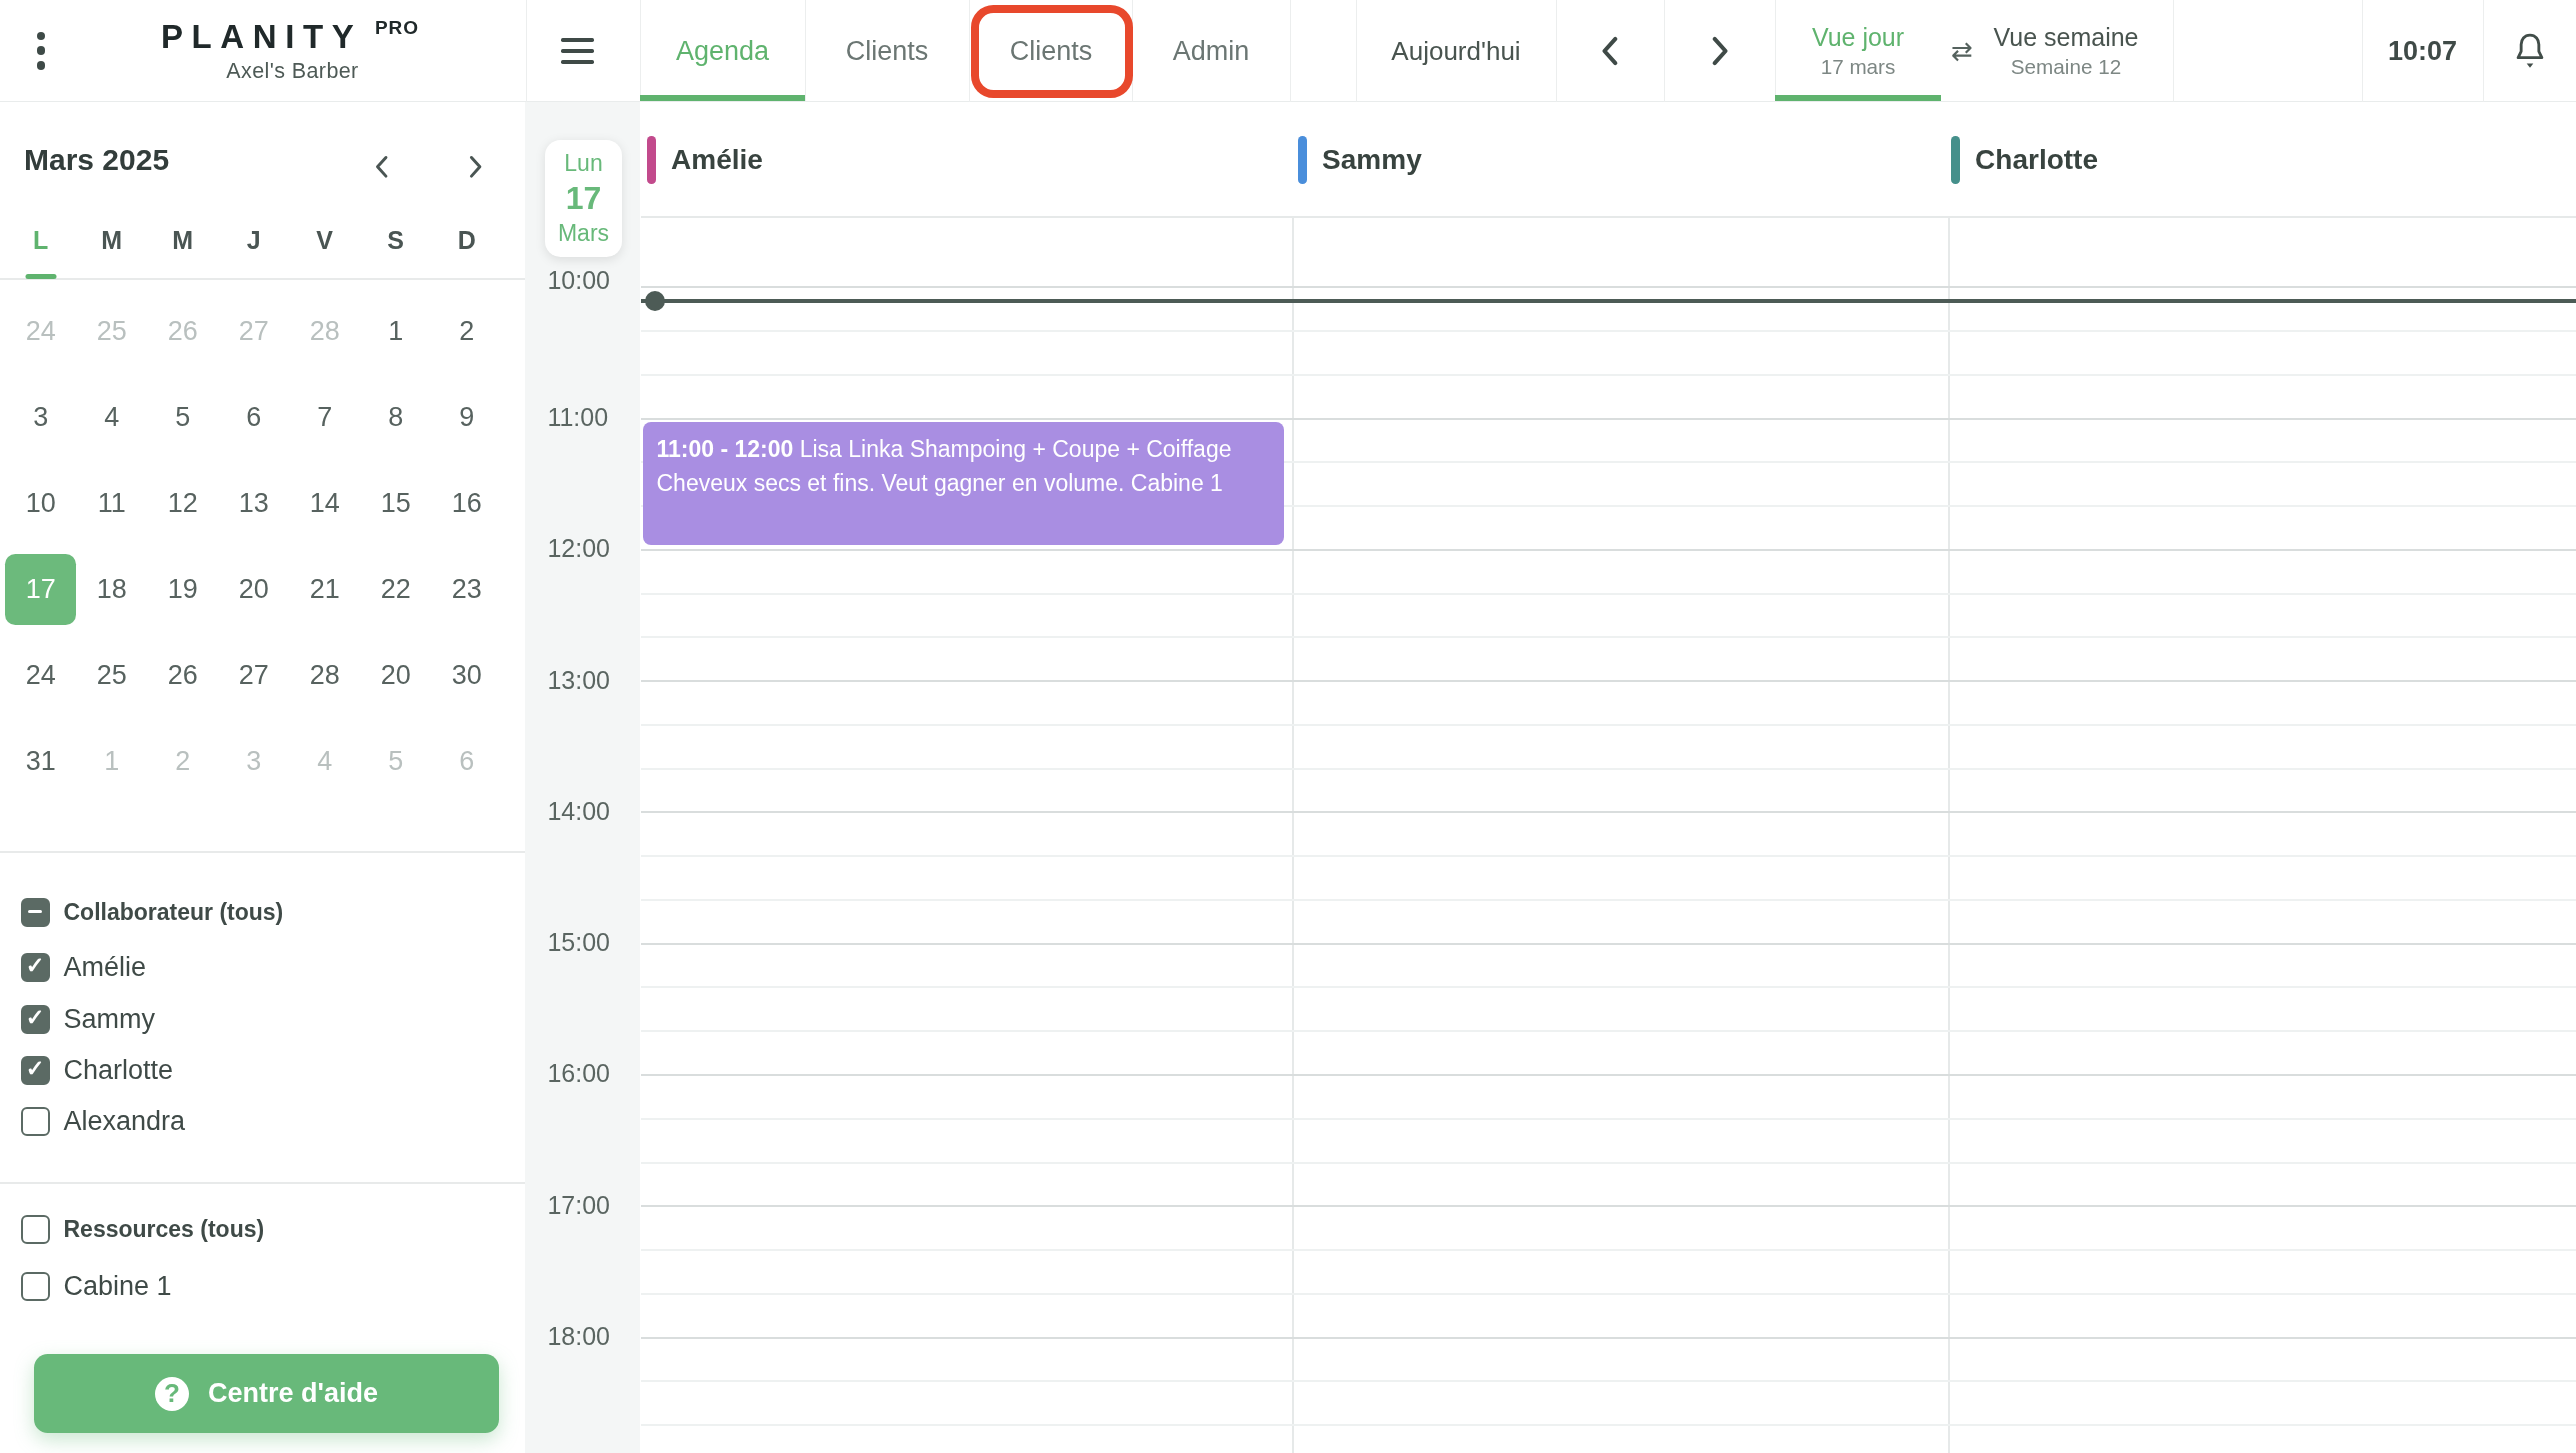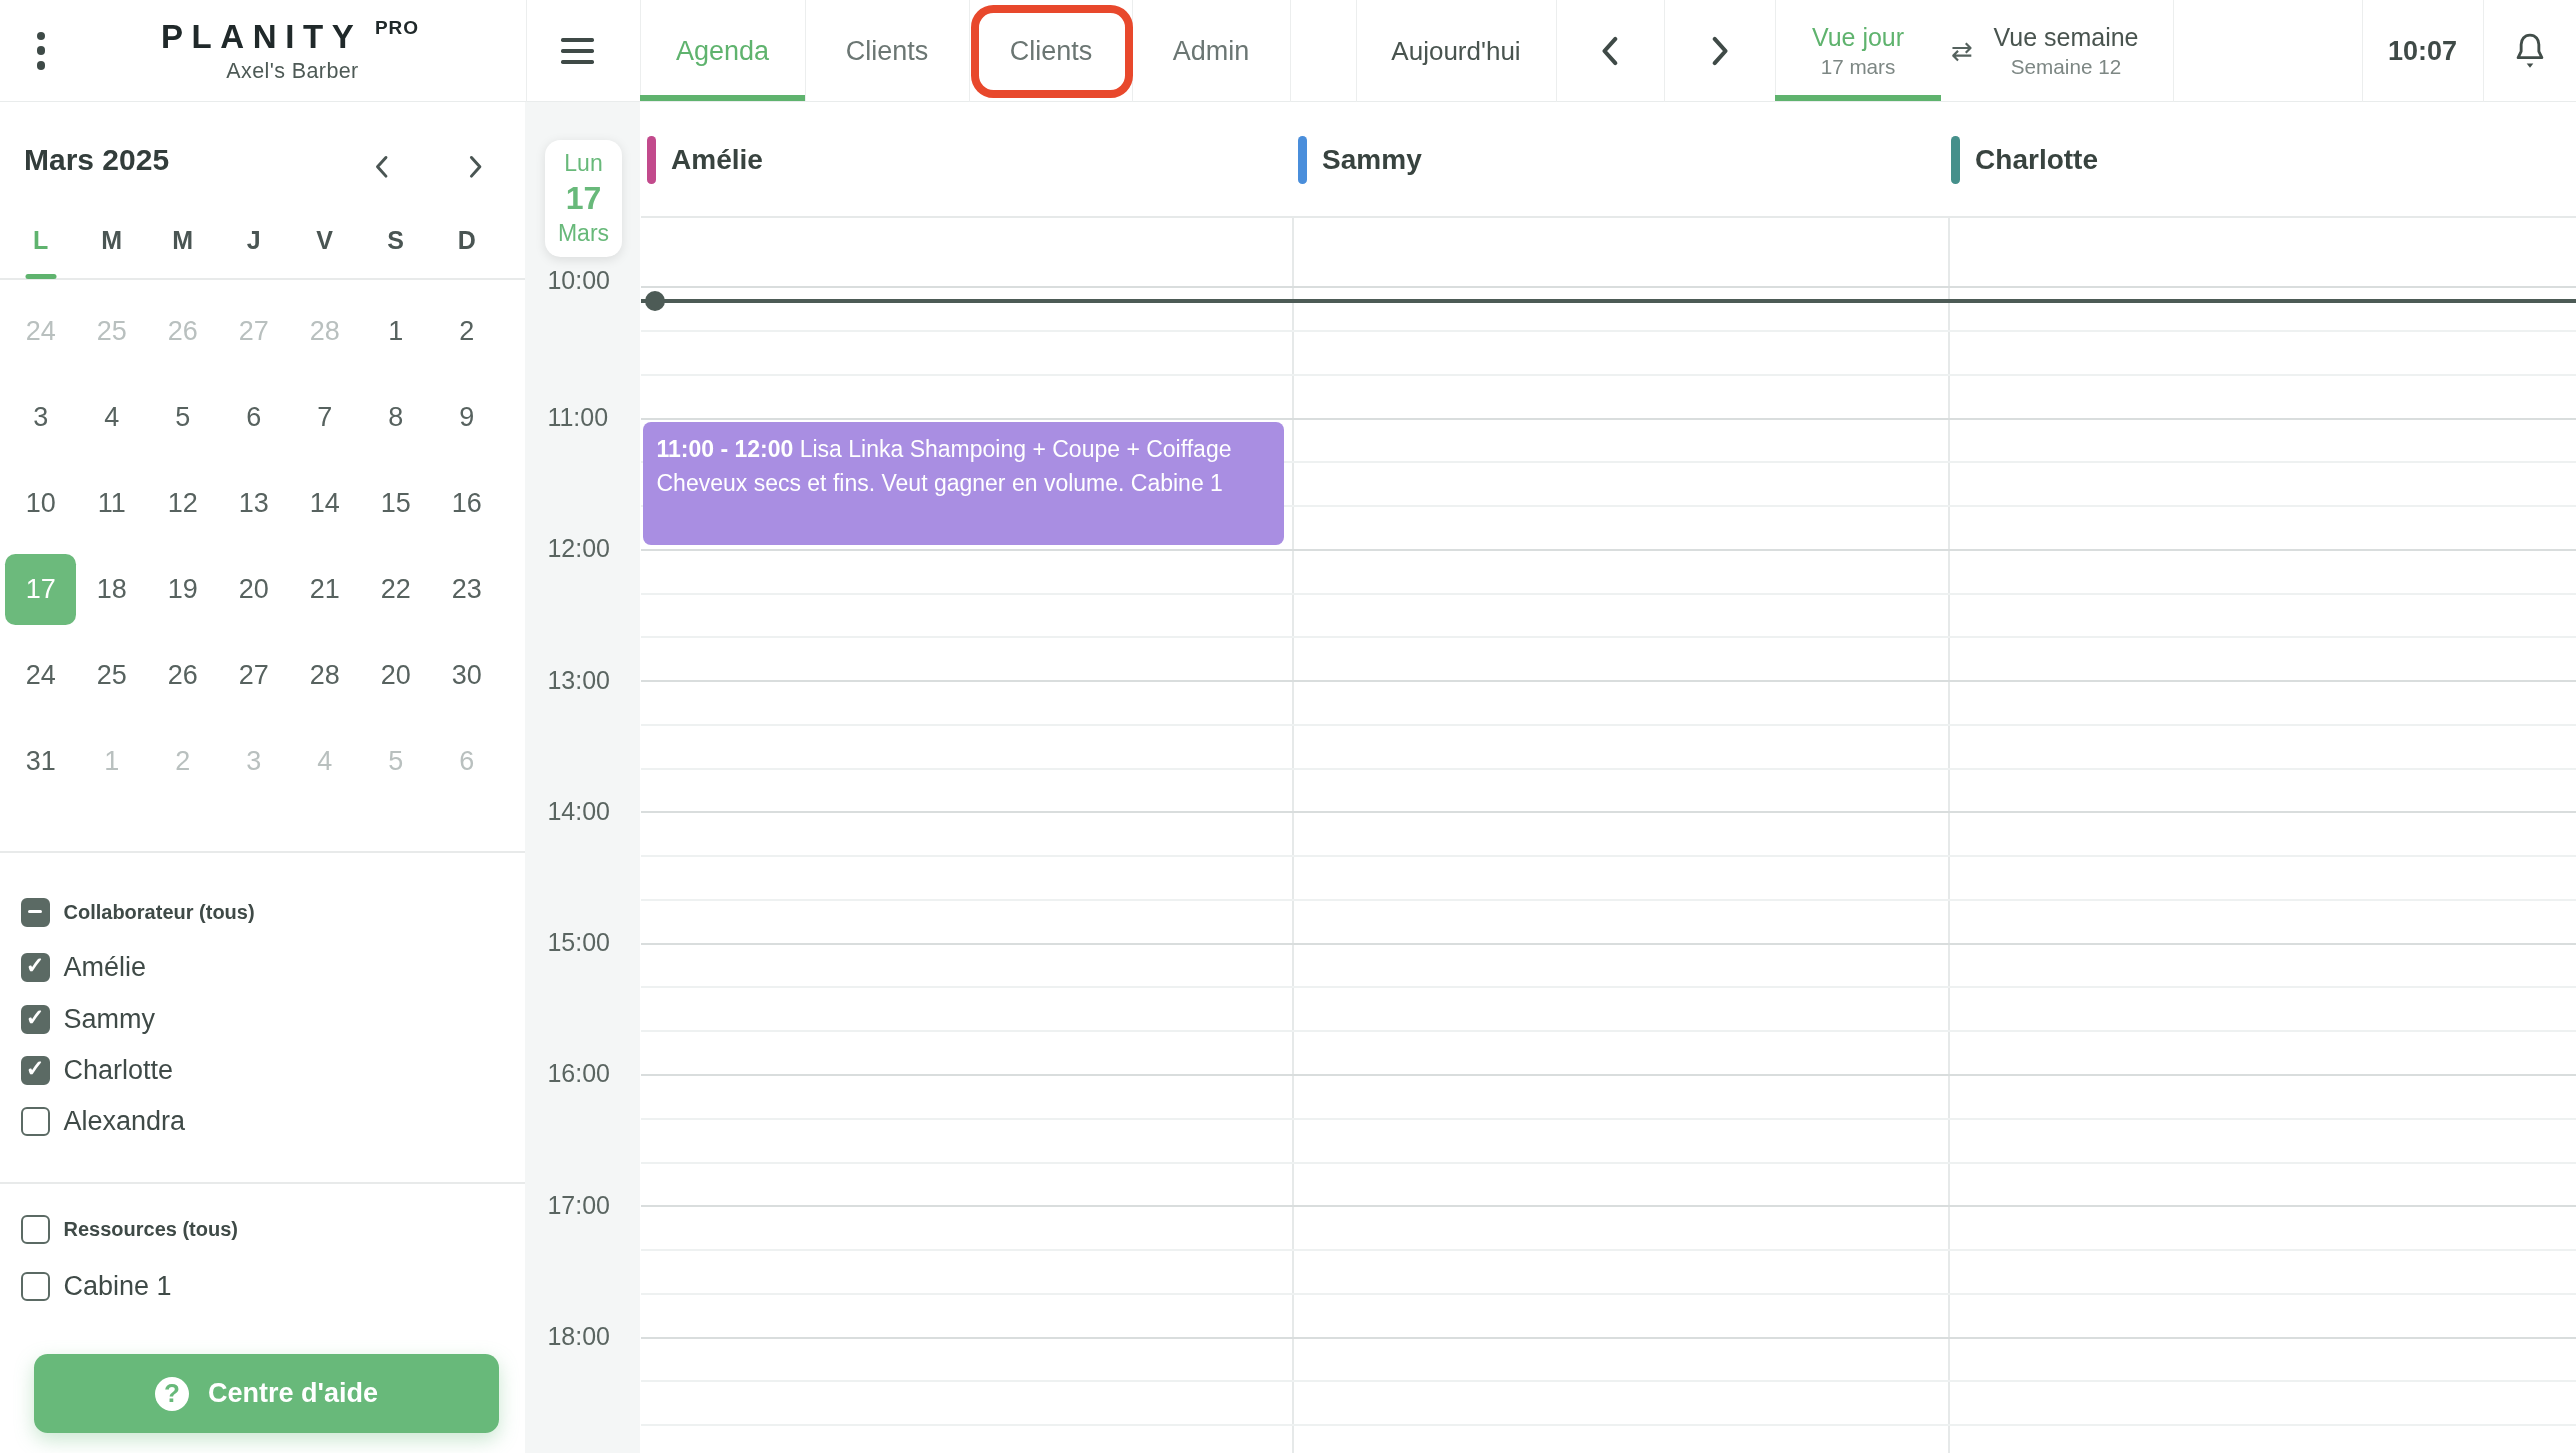--- a/index.html
+++ b/index.html
@@ -45,21 +45,21 @@
   .mc-cell { width: 71px; height: 86px; display: flex; align-items: center; justify-content: center; font-size: 27px; color: #57625f; cursor: pointer; border-radius: 10.3px; }
   .mc-cell.muted { color: #b9c0bf; }
   .mc-cell.selected { background: #6cba7c; color: #fff; width: 71px; height: 71px; align-self: center; }
   .side-divider { position: absolute; left: 0; width: 525px; height: 1.7px; background: #e8eaea; }
   .check-row { position: absolute; left: 20.7px; height: 50px; display: flex; align-items: center; gap: 13.8px; cursor: pointer; }
   .cb { width: 29px; height: 29px; border: 2.6px solid #5b6a64; border-radius: 6px; background: #fff; position: relative; flex: 0 0 auto; }
   .cb.checked, .cb.indet { background: #5b6a64; border-color: #5b6a64; }
   .cb.checked::after { content: "✓"; position: absolute; left: 50%; top: 50%; transform: translate(-50%,-54%); color: #fff; font-size: 22.4px; font-weight: bold; }
   .cb.indet::after { content: ""; position: absolute; left: 5.2px; top: 10.3px; width: 13.8px; height: 3.4px; background: #fff; border-radius: 1.7px; }
   .cb-label { font-size: 27px; color: #3f4a47; }
-  .cb-label.bold { font-weight: bold; font-size: 20px; }
+  .cb-label.bold { font-weight: bold; font-size: 23px; }
   .help-btn { position: absolute; left: 34px; top: 1252px; width: 465px; height: 79px; background: #68b97a; border: none; border-radius: 13.8px; display: flex; align-items: center; justify-content: center; gap: 19px; cursor: pointer; box-shadow: 0 6.9px 19px rgba(104,185,122,.35); }
   .help-q { width: 34px; height: 34px; border-radius: 50%; background: #fff; color: #68b97a; font-size: 26px; font-weight: bold; display: flex; align-items: center; justify-content: center; }
   .help-label { color: #fff; font-size: 27px; font-weight: bold; }
 
   
   .gutter { position: absolute; left: 525px; top: 102px; width: 115px; height: 1352px; background: #f4f6f6; z-index: 4; }
   .date-card { position: absolute; left: 20px; top: 38px; width: 77px; height: 117px; background: #fff; border-radius: 15.5px; box-shadow: 0 2.6px 10.3px rgba(0,0,0,.10); display: flex; flex-direction: column; align-items: center; justify-content: center; gap: 3.4px; }
   .date-card .wd { color: #68b97a; font-size: 23px; }
   .date-card .dn { color: #68b97a; font-size: 32px; font-weight: bold; }
   .date-card .mo { color: #68b97a; font-size: 23px; }

